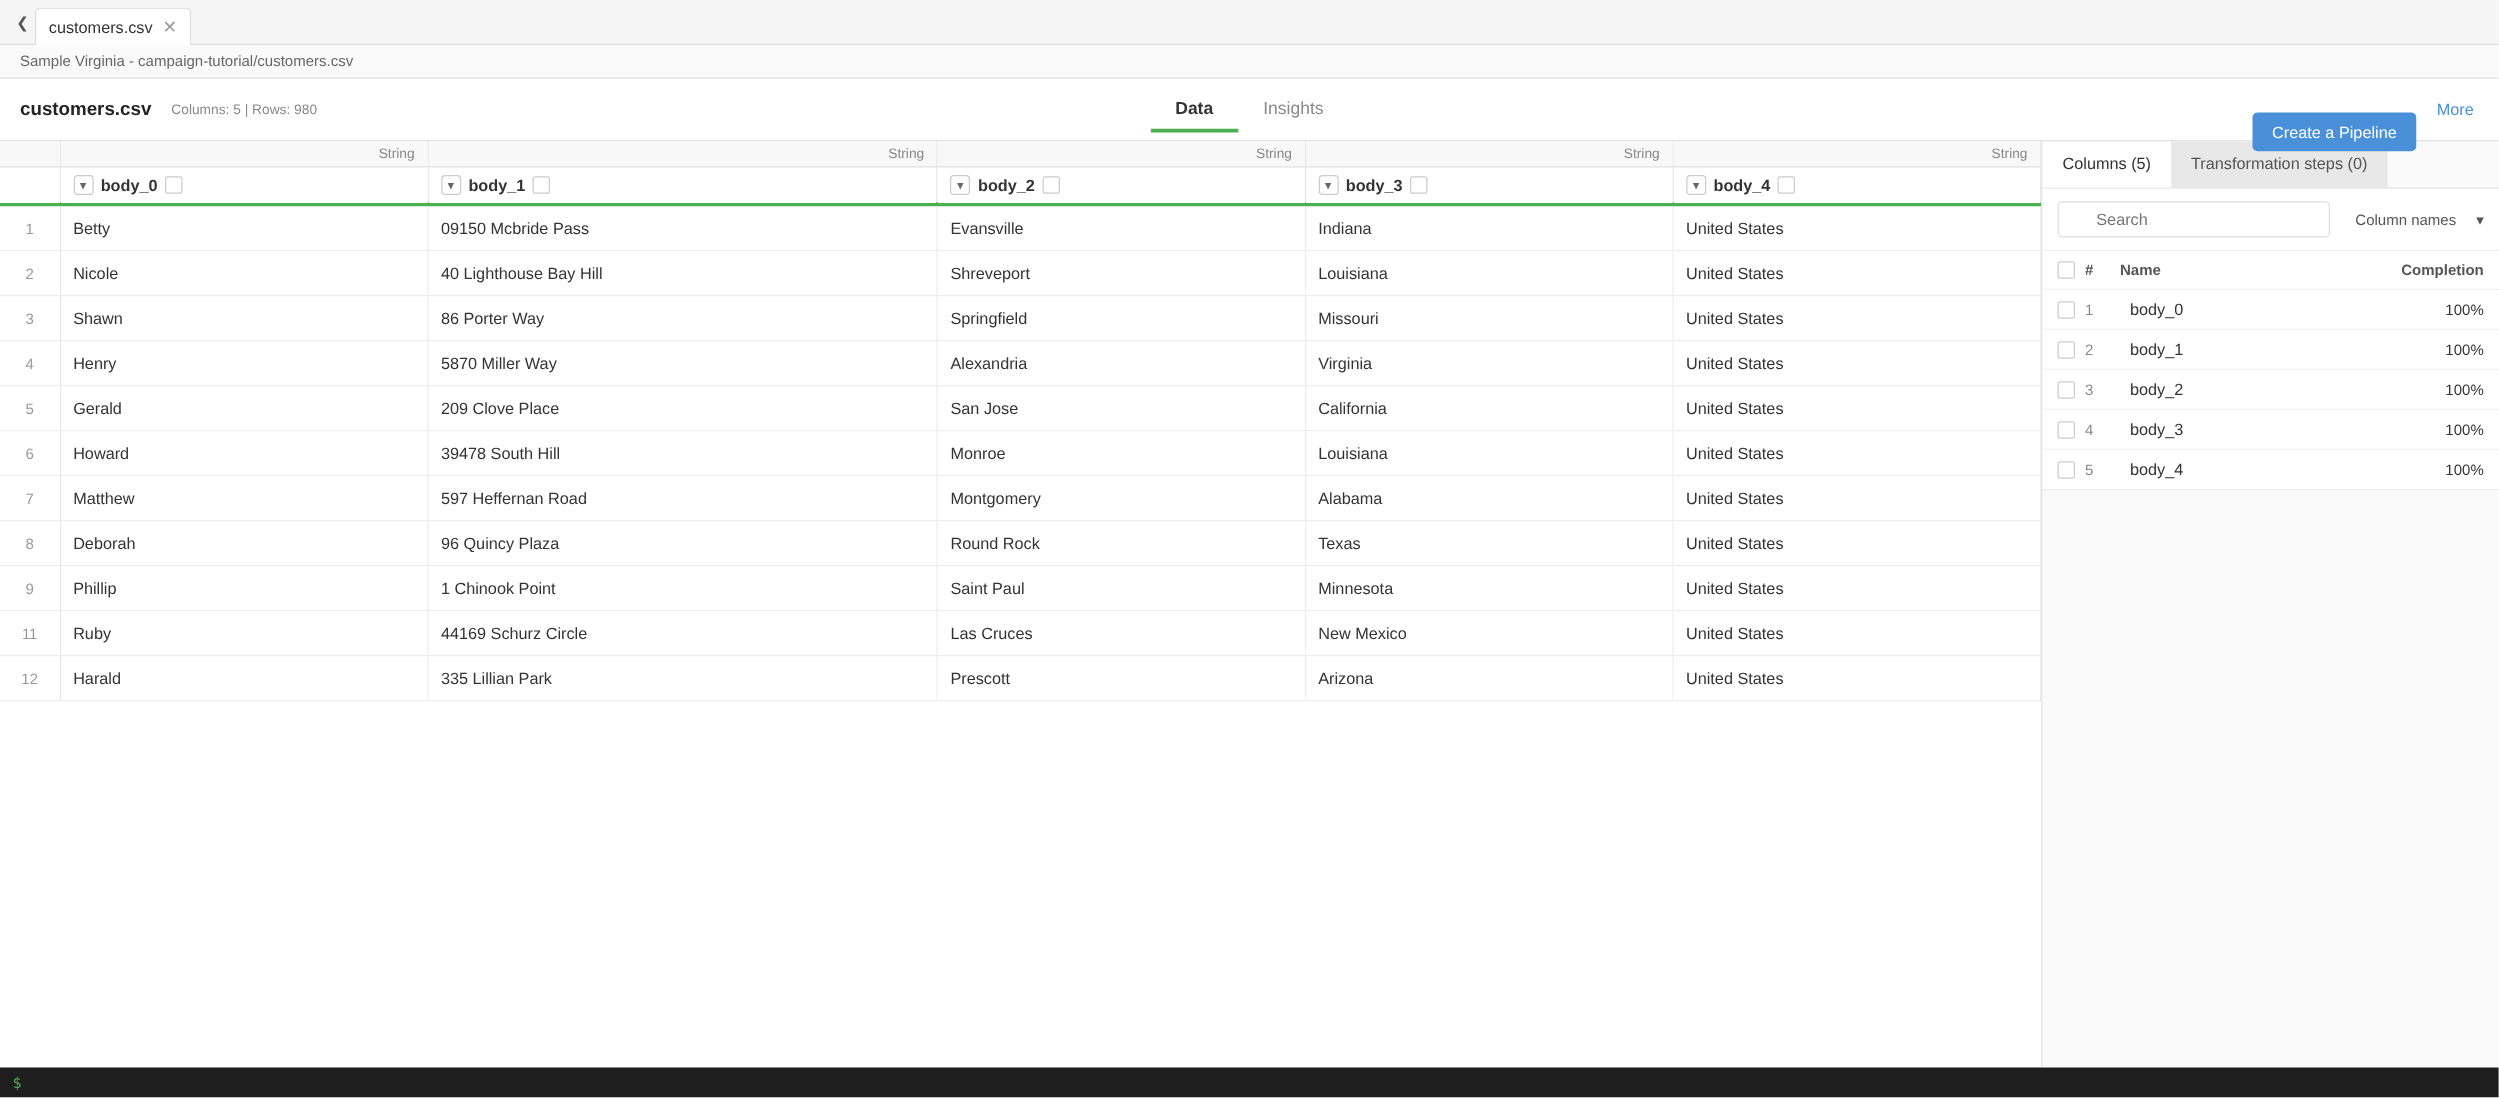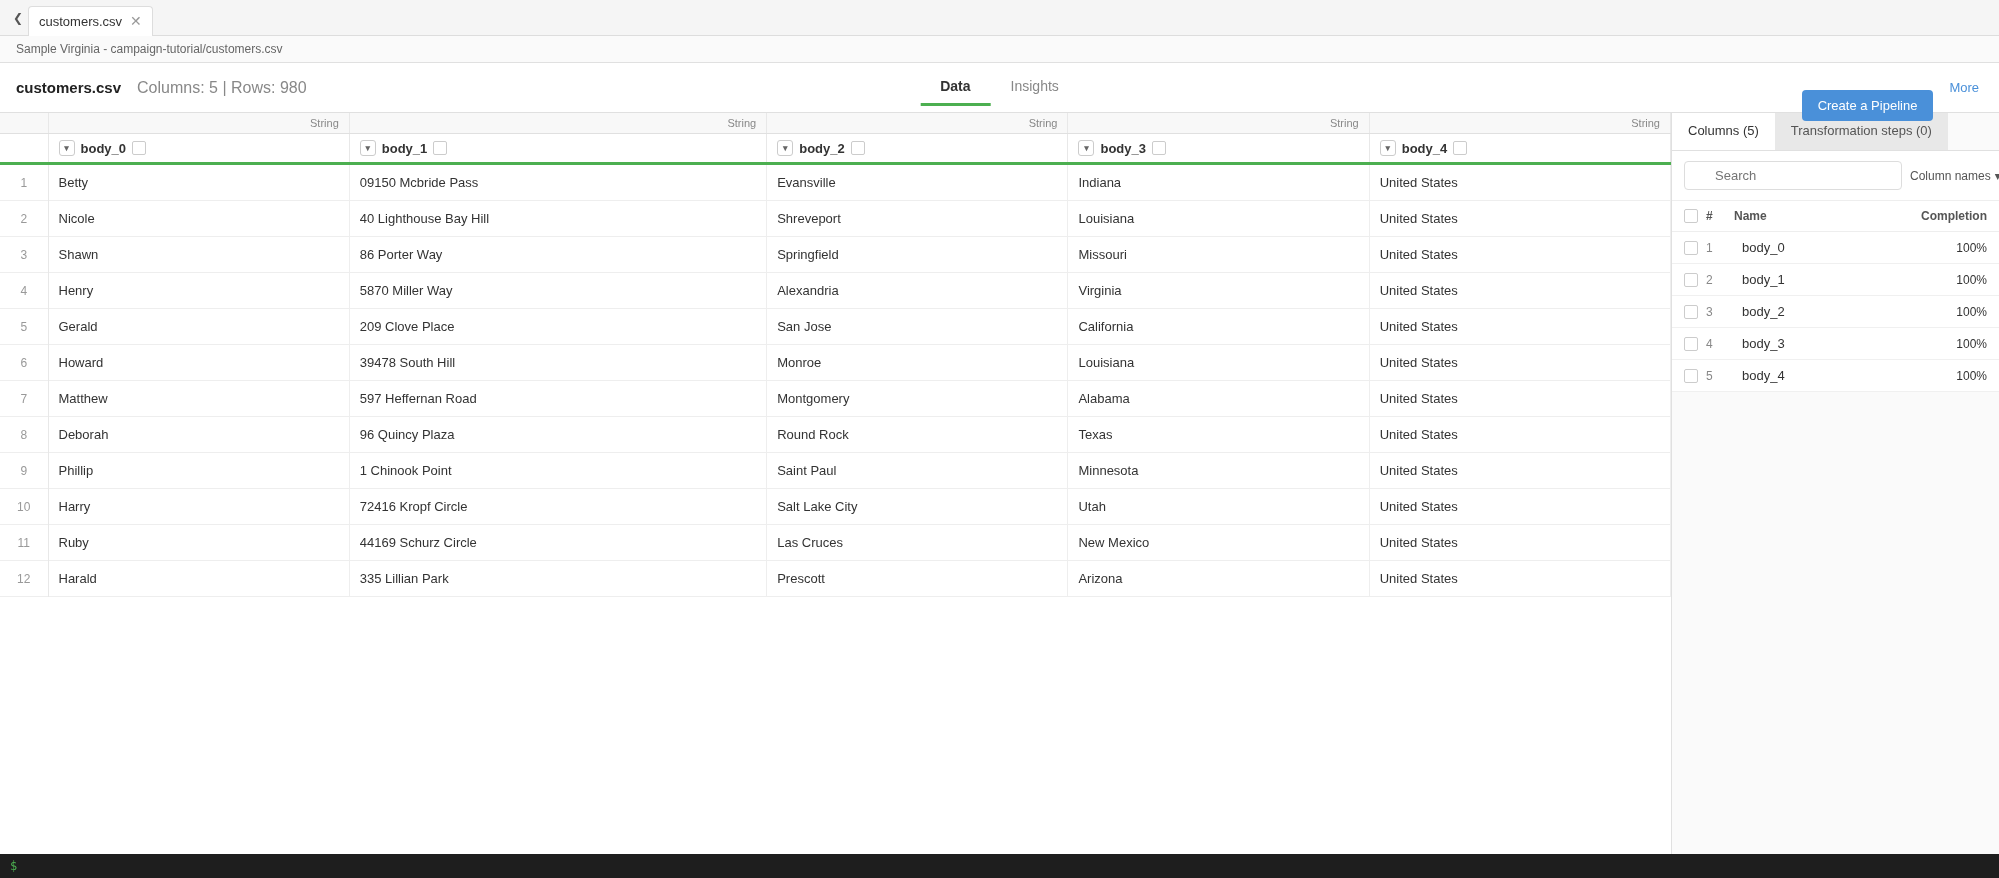--- a/index.html
+++ b/index.html
@@ -12,21 +12,21 @@
     .collapse-btn { width: 20px; height: 36px; display: flex; align-items: center; justify-content: center; cursor: pointer; color: #555; font-size: 12px; }
     .tab { display: flex; align-items: center; background: #fff; border: 1px solid #ddd; border-bottom: none; border-radius: 4px 4px 0 0; padding: 0 10px; height: 30px; gap: 8px; font-size: 13px; color: #333; cursor: pointer; margin-top: 6px; }
     .tab-close { font-size: 14px; color: #999; cursor: pointer; line-height: 1; }
 
     
     .breadcrumb-bar { background: #fafafa; border-bottom: 1px solid #e0e0e0; padding: 6px 16px; font-size: 12px; color: #666; flex-shrink: 0; }
 
     
     .header-bar { display: flex; align-items: center; background: #fff; border-bottom: 1px solid #e0e0e0; padding: 0 16px; height: 50px; flex-shrink: 0; position: relative; }
     .file-title { font-size: 15px; font-weight: 600; color: #222; margin-right: 16px; }
-    .file-meta { font-size: 16px; color: #888; }
+    .file-meta { font-size: 11px; color: #888; }
     .tab-nav { display: flex; align-items: center; position: absolute; left: 50%; transform: translateX(-50%); }
     .nav-tab { padding: 0 20px; height: 36px; display: flex; align-items: center; font-size: 14px; color: #888; cursor: pointer; border-bottom: 3px solid transparent; }
     .nav-tab.active { color: #333; font-weight: 600; border-bottom: 3px solid #4caf50; }
     .header-actions { margin-left: auto; display: flex; align-items: center; gap: 12px; }
     .btn-primary { background: #4a90d9; color: #fff; border: none; border-radius: 4px; padding: 8px 16px; font-size: 13px; cursor: pointer; font-weight: 500; white-space: nowrap; margin-top: 36px; }
     .btn-more { background: transparent; border: none; color: #4a90d9; font-size: 13px; font-weight: 500; cursor: pointer; padding: 8px 4px; }
 
     
     .content-area { display: flex; flex: 1; overflow: hidden; }
 
@@ -48,31 +48,31 @@
     .col-header-inner { display: flex; align-items: center; gap: 6px; }
     .col-dropdown { width: 16px; height: 16px; border: 1px solid #ccc; border-radius: 3px; display: flex; align-items: center; justify-content: center; cursor: pointer; font-size: 9px; color: #666; flex-shrink: 0; }
     .col-checkbox { width: 14px; height: 14px; border: 1px solid #ccc; border-radius: 2px; cursor: pointer; flex-shrink: 0; }
 
     
     tbody tr { border-bottom: 1px solid #eee; }
     tbody td { padding: 10px 10px; font-size: 13px; color: #333; border-right: 1px solid #eee; vertical-align: middle; white-space: nowrap; }
     tbody td:first-child { text-align: center; color: #999; font-size: 12px; width: 48px; border-right: 1px solid #e8e8e8; }
 
     
-    .right-panel { width: 328px; border-left: 1px solid #e0e0e0; background: #fafafa; display: flex; flex-direction: column; flex-shrink: 0; }
+    .right-panel { width: 366px; border-left: 1px solid #e0e0e0; background: #fafafa; display: flex; flex-direction: column; flex-shrink: 0; }
     .panel-tabs { display: flex; border-bottom: 1px solid #e0e0e0; }
     .panel-tab { padding: 10px 16px; font-size: 13px; cursor: pointer; border-bottom: 2px solid transparent; color: #666; }
     .panel-tab.active { color: #333; font-weight: 500; background: #fff; border-bottom: 2px solid transparent; }
     .panel-tab.secondary { background: #e8e8e8; color: #555; }
 
     .panel-search-row { padding: 10px 12px; display: flex; align-items: center; gap: 8px; background: #fff; border-bottom: 1px solid #eee; }
     .panel-search { flex: 1; border: 1px solid #ddd; border-radius: 4px; padding: 6px 10px 6px 30px; font-size: 13px; background: #fff; color: #404040; outline: none; position: relative; }
     .search-wrapper { flex: 1; position: relative; }
     .search-icon { position: absolute; left: 9px; top: 50%; transform: translateY(-50%); color: #aaa; font-size: 13px; pointer-events: none; }
-    .col-names-btn { display: flex; align-items: center; gap: 4px; font-size: 12px; color: #555; cursor: pointer; white-space: nowrap; border: none; background: transparent; padding: 0; }
+    .col-names-btn { display: flex; align-items: center; gap: 16px; font-size: 12px; color: #555; cursor: pointer; white-space: nowrap; border: none; background: transparent; padding: 0; }
 
     .columns-header { padding: 8px 12px; display: flex; align-items: center; gap: 8px; border-bottom: 1px solid #eee; background: #fff; }
     .col-all-checkbox { width: 14px; height: 14px; border: 1px solid #ccc; border-radius: 2px; cursor: pointer; flex-shrink: 0; }
     .col-header-labels { display: flex; align-items: center; flex: 1; gap: 0; font-size: 12px; font-weight: 600; color: #555; }
     .col-num-label { width: 28px; }
     .col-name-label { flex: 1; }
     .col-completion-label { text-align: right; }
 
     .columns-list { flex: 1; overflow-y: auto; background: #fafafa; }
     .col-row { display: flex; align-items: center; padding: 8px 12px; border-bottom: 1px solid #f0f0f0; background: #fff; gap: 8px; }
@@ -243,28 +243,20 @@
             </tr>
             <tr>
               <td>9</td>
               <td>Phillip</td>
               <td>1 Chinook Point</td>
               <td>Saint Paul</td>
               <td>Minnesota</td>
               <td>United States</td>
             </tr>
             <tr>
-              <td>10</td>
-              <td>Harry</td>
-              <td>72416 Kropf Circle</td>
-              <td>Salt Lake City</td>
-              <td>Utah</td>
-              <td>United States</td>
-            </tr>
-            <tr>
               <td>11</td>
               <td>Ruby</td>
               <td>44169 Schurz Circle</td>
               <td>Las Cruces</td>
               <td>New Mexico</td>
               <td>United States</td>
             </tr>
             <tr>
               <td>12</td>
               <td>Harald</td>

